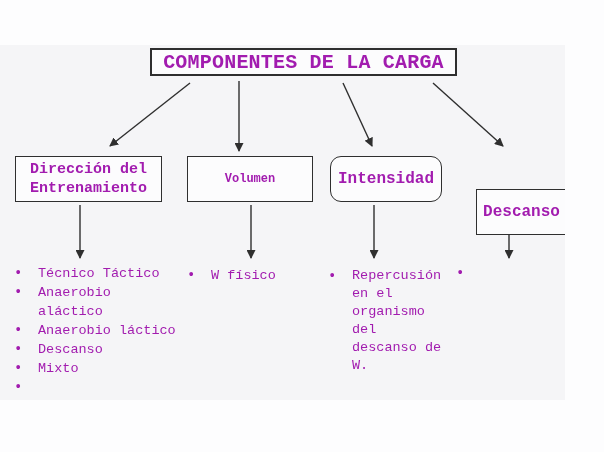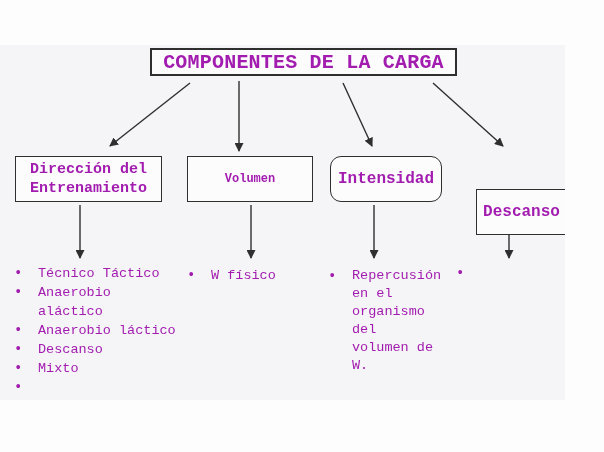--- a/index.html
+++ b/index.html
@@ -113,21 +113,21 @@
       <span class="txt">W físico</span>
     </div>
   </div>
 
   <div class="blist list3">
     <div class="row">
       <span class="bullet">•</span>
       <span class="txt">Repercusión
 en el
 organismo del
-volumen de W.</span>
+descanso de W.</span>
     </div>
   </div>
 
   <div class="blist list4">
     <div class="row">
       <span class="bullet">•</span>
     </div>
   </div>
 </div>
 

